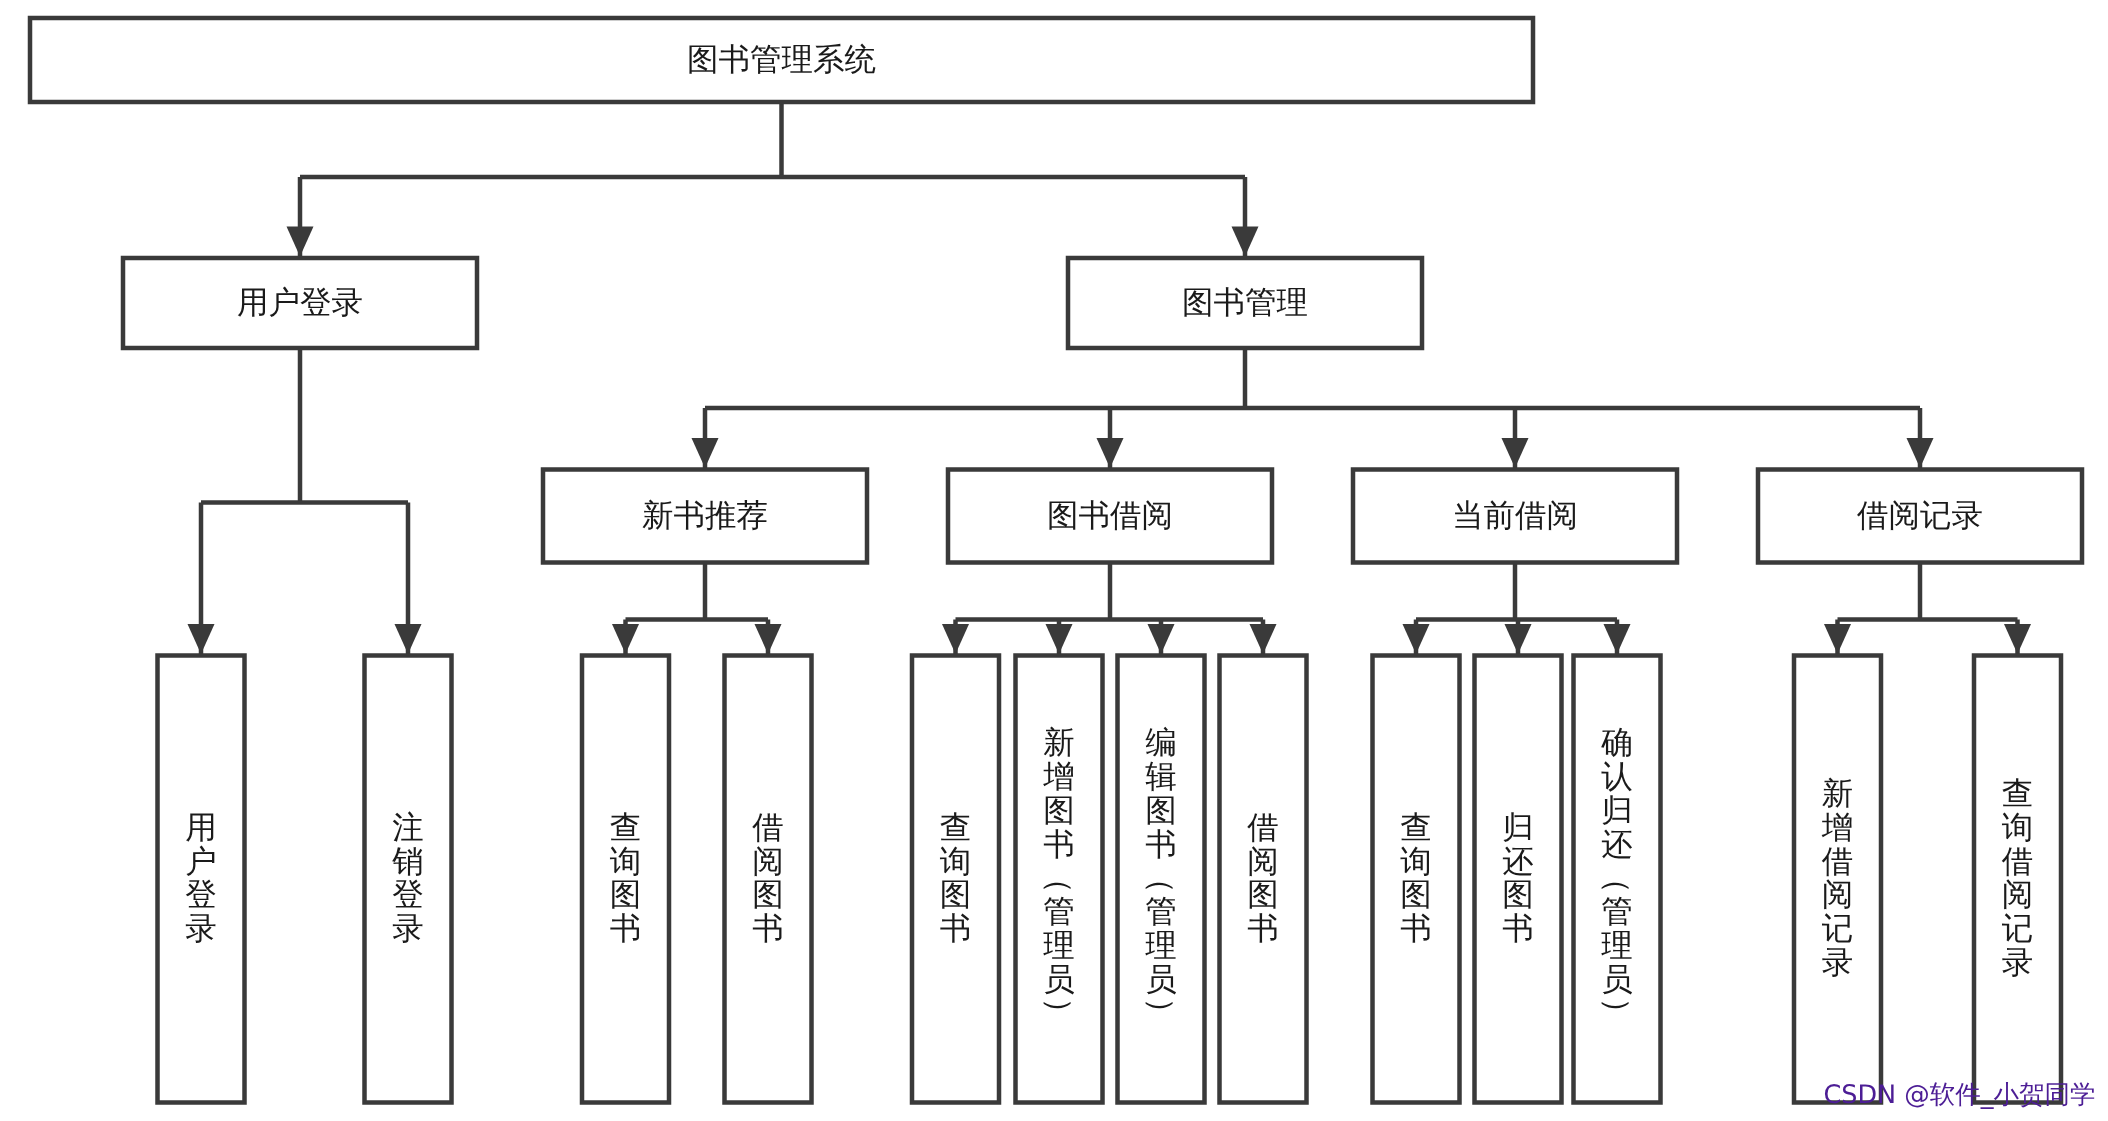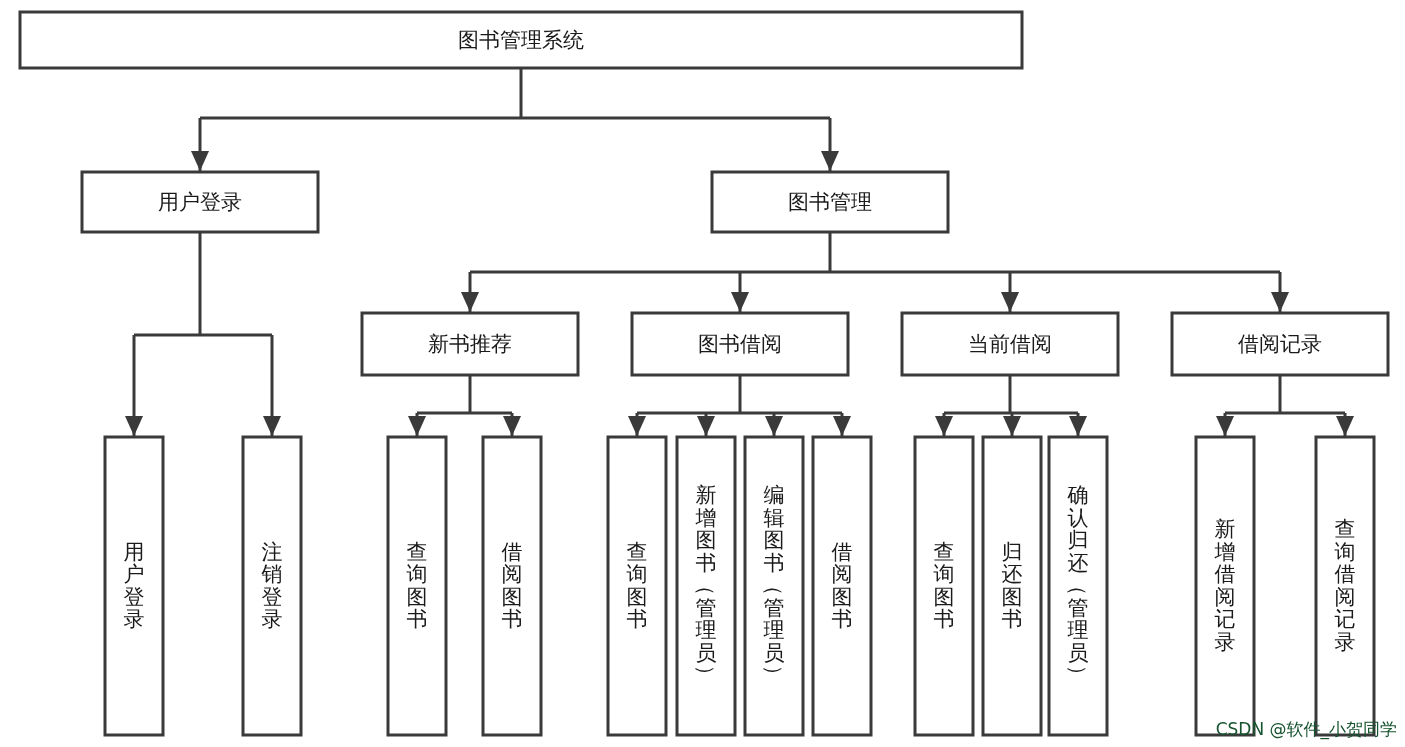--- a/index.html
+++ b/index.html
@@ -50,21 +50,21 @@
     font-size: 21px;
     fill: #1a1a1a;
     text-anchor: middle;
   }
   .watermark {
     position: absolute;
     right: 8px;
     bottom: 6px;
     font-family: "DejaVu Sans", "Liberation Sans", sans-serif;
     font-size: 17px;
-    color: #14532d;
+    color: #4c1d95;
     white-space: nowrap;
     user-select: none;
   }
 </style>
 </head>
 <body>
 
 <div id="diagram-root">
   <svg class="diagram" viewBox="0 0 1405 747">
     <g id="connector-layer">

